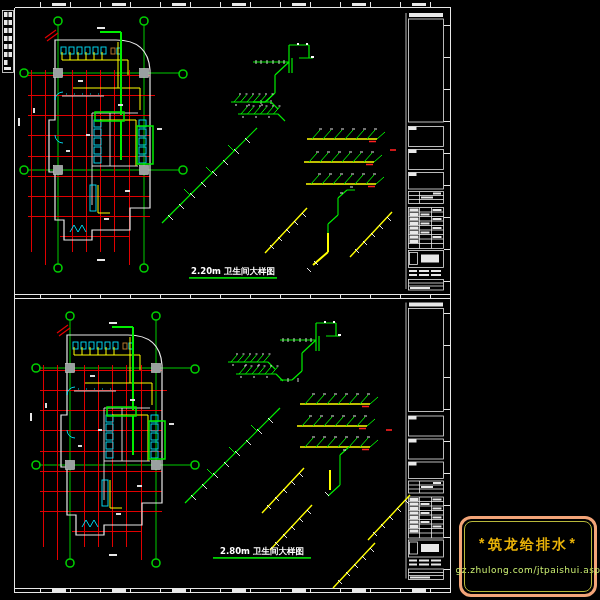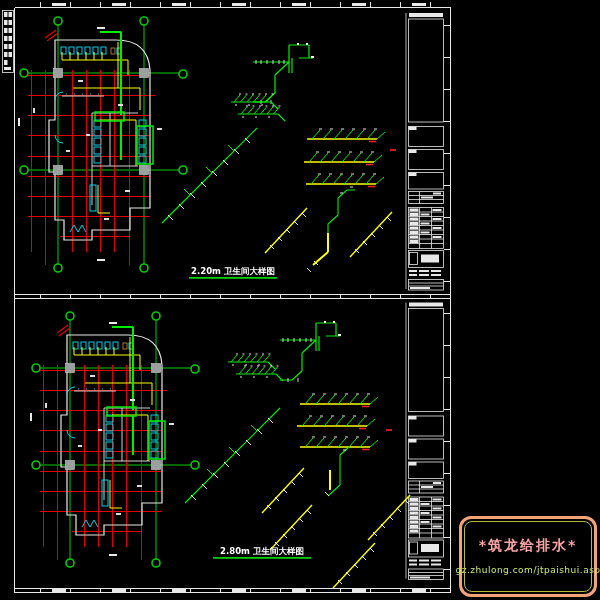--- a/index.html
+++ b/index.html
@@ -5,22 +5,22 @@
   html,body{margin:0;padding:0;background:#000;}
   .stage{position:relative;width:600px;height:600px;background:#000;overflow:hidden;
          font-family:"DejaVu Sans",sans-serif;}
   svg text{font-family:"DejaVu Sans",sans-serif;}
   .logo-box{position:absolute;left:459px;top:516px;width:138px;height:81px;
             box-sizing:border-box;border:3px solid #f2a478;border-radius:12px;
             background:#000;display:flex;flex-direction:column;align-items:center;
             justify-content:center;gap:6px;}
   .logo-box::after{content:"";position:absolute;inset:2px;border:1px solid #b8b83a;
             border-radius:8px;pointer-events:none;}
-  .logo-title{color:#fca5a5;font-size:14px;font-weight:bold;letter-spacing:2px;
-            line-height:1;}
+  .logo-title{color:#eab308;font-size:14px;font-weight:bold;letter-spacing:2px;
+            line-height:1;font-family:Liberation Mono, monospace;}
   .logo-url{color:#c9ec70;font-size:9px;letter-spacing:0.5px;line-height:1;margin-top:8px;}
 </style>
 </head>
 <body>
 
 <div class="stage">
 <svg width="600" height="600" viewBox="0 0 600 600">
 
 <defs>
 

